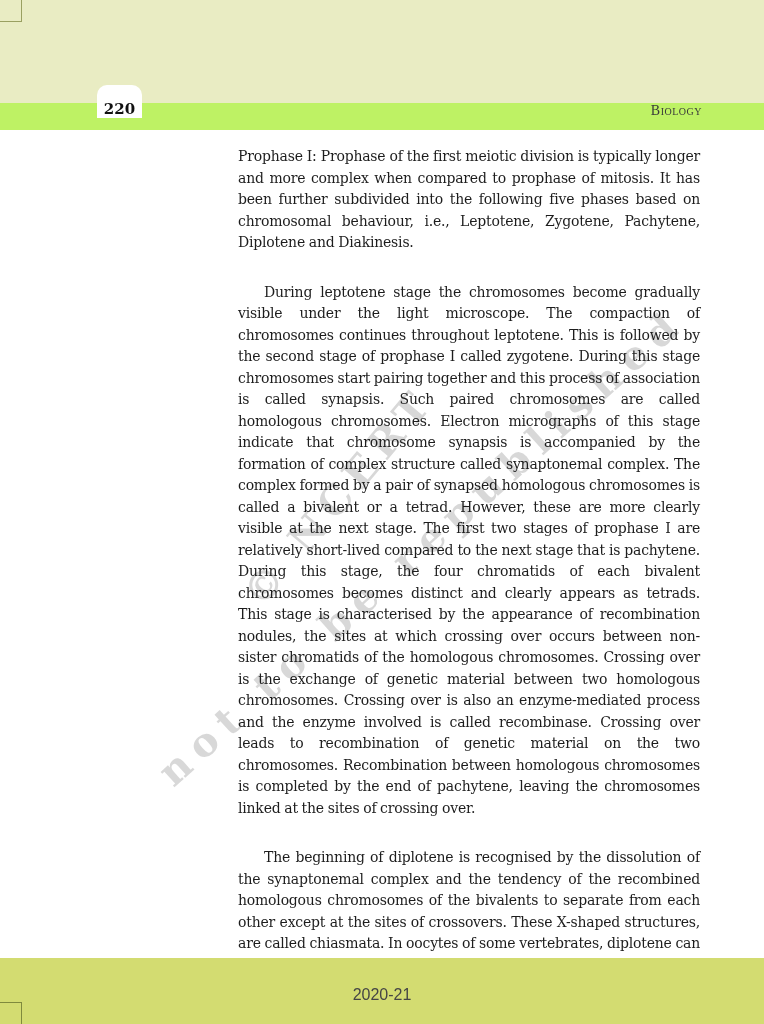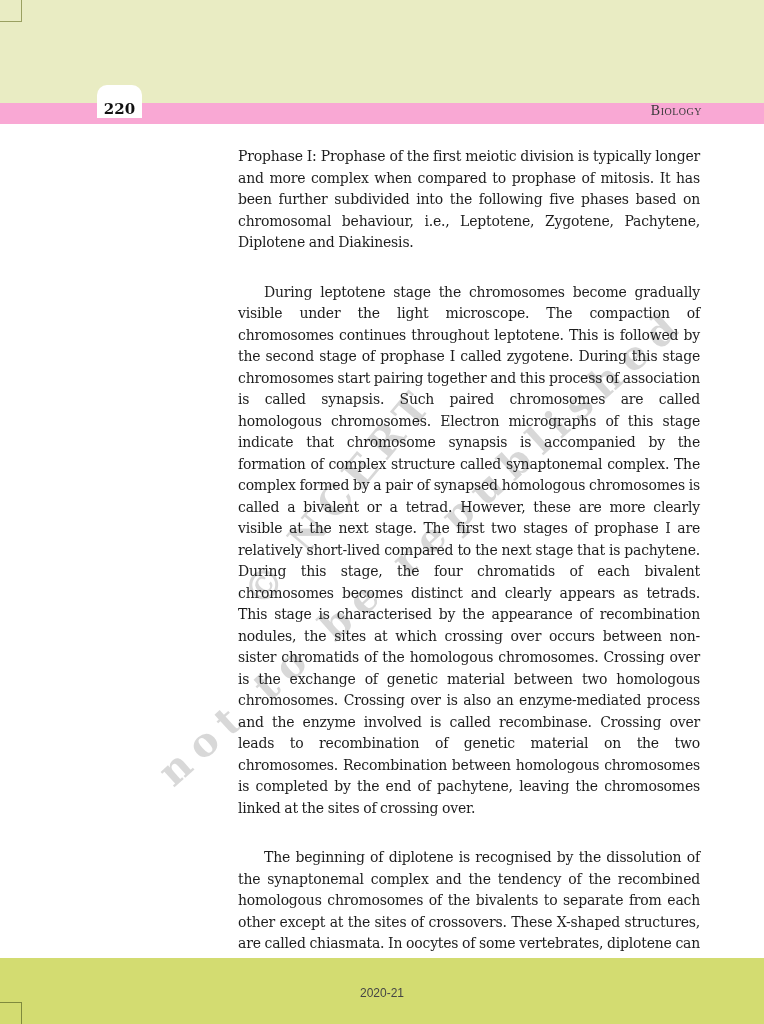--- a/index.html
+++ b/index.html
@@ -29,22 +29,22 @@
   .tick-bl {
     position: absolute; left: 0; bottom: 0;
     width: 21px; height: 21px;
     border-right: 1px solid #7f8a3d;
     border-top: 1px solid #7f8a3d;
     z-index: 6;
   }
   
   .header-strip {
     position: absolute; left: 0; top: 103px;
-    width: 764px; height: 21px;
-    background: #f9a8d4;
+    width: 764px; height: 27px;
+    background: #bef264;
     z-index: 2;
     text-align: center;
   }
   .book-title {
     position: absolute; right: 62px; top: 0;
     height: 15px; line-height: 15px;
     font-family: "Liberation Serif", serif;
     font-variant: small-caps;
     font-size: 14px;
     letter-spacing: 0.5px;
@@ -109,21 +109,21 @@
     position: absolute; left: 0; top: 958px;
     width: 764px; height: 66px;
     background: #d3dc71;
     z-index: 5;
     text-align: center;
   }
   .footer-year {
     display: inline-block;
     margin-top: 28px;
     font-family: "Liberation Sans", sans-serif;
-    font-size: 12px;
+    font-size: 16px;
     color: #454545;
   }
 </style>
 </head>
 <body>
 
 <div class="page">
 
   <div class="band-top"></div>
   <div class="tick-tl"></div>

